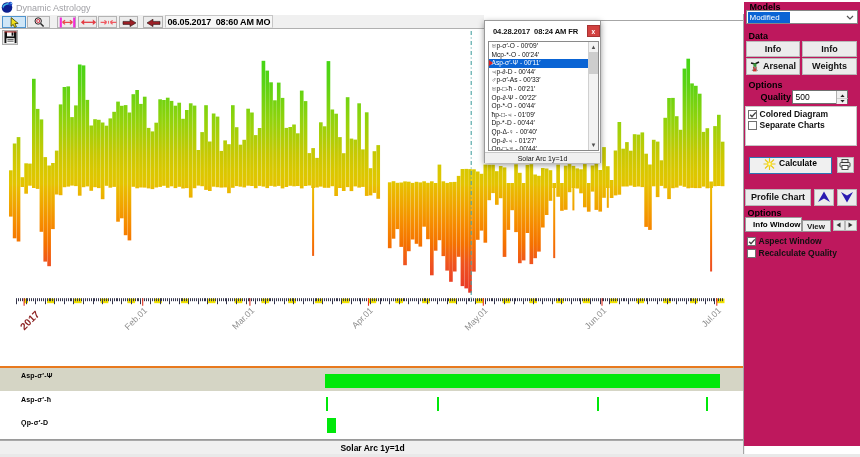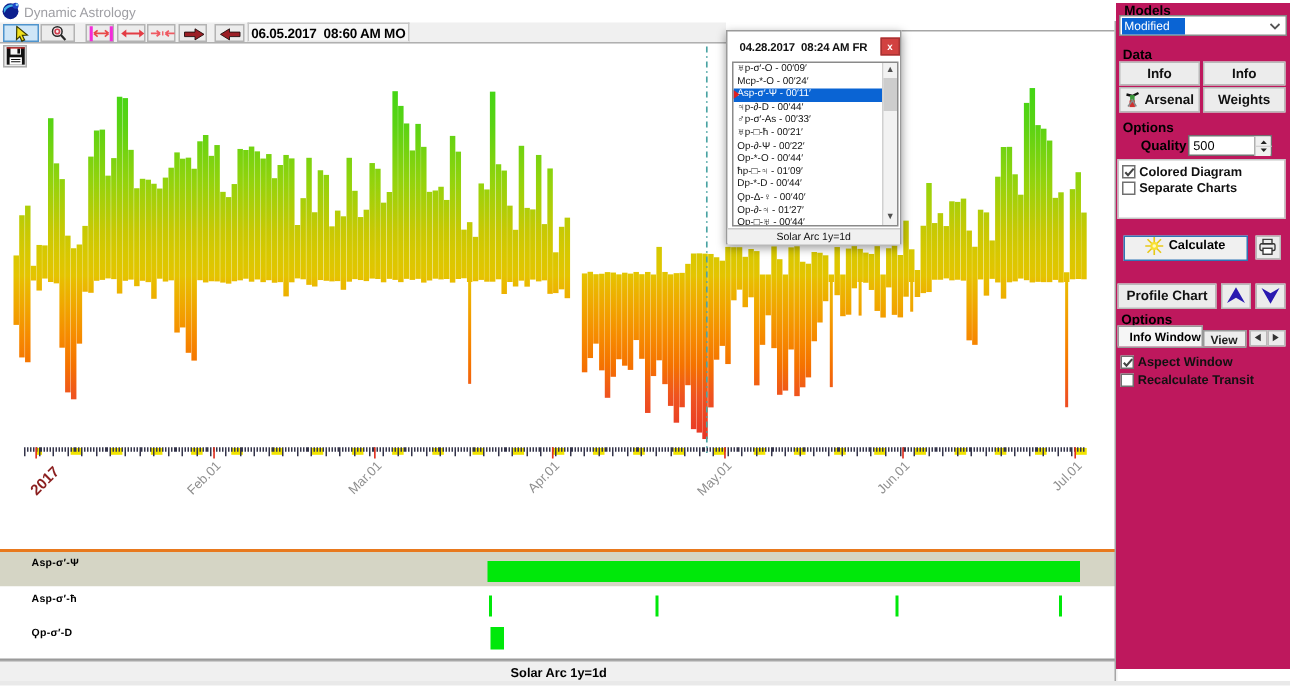--- a/index.html
+++ b/index.html
@@ -448,14 +448,14 @@
         <svg width="5" height="6" viewBox="0 0 5 6">
           <path d="M0.5 0.5v5L4.5 3Z" fill="#333"></path>
         </svg>
       </div>
       <div class="cb" style="left:3px;top:234.5px"></div>
       <svg class="abs" style="left:4px;top:235.5px" width="8" height="8" viewBox="0 0 8 8">
         <path d="M1.2 3.8L3 5.8 6.8 1.4" stroke="#444" stroke-width="1.4" fill="none"></path>
       </svg>
       <div class="cblbl" style="left:15px;top:233.5px;font-size:8.5px">Aspect Window</div>
       <div class="cb" style="left:3px;top:247px"></div>
-      <div class="cblbl" style="left:15px;top:246px;font-size:8.5px">Recalculate Transit</div>
+      <div class="cblbl" style="left:15px;top:246px;font-size:8.5px">Recalculate Quality</div>
     </div>
   </div>
 </body></html>

